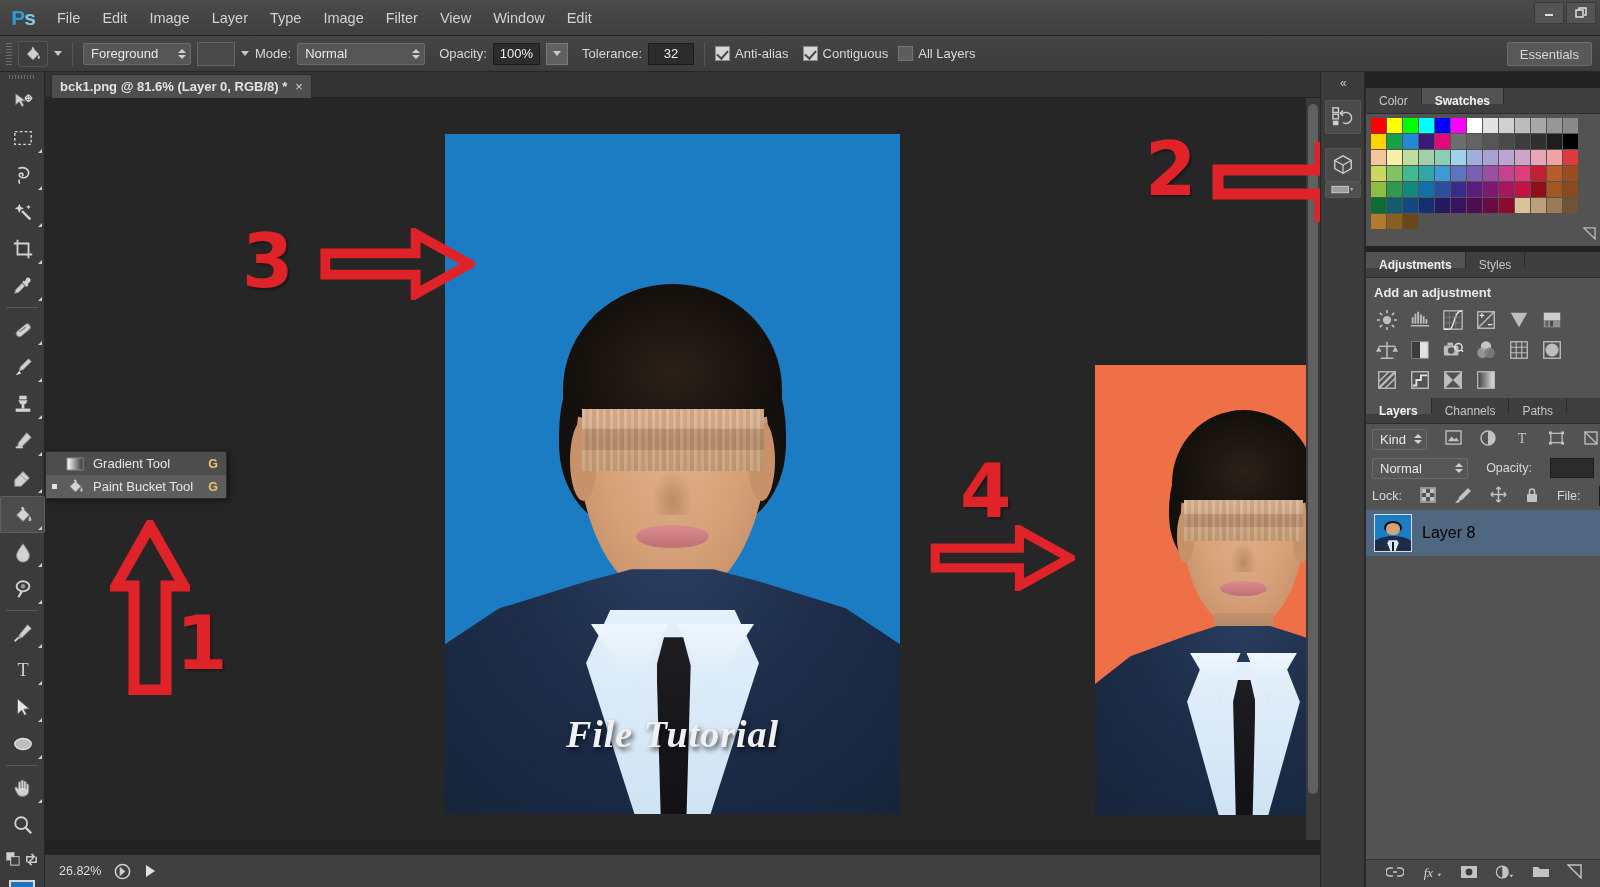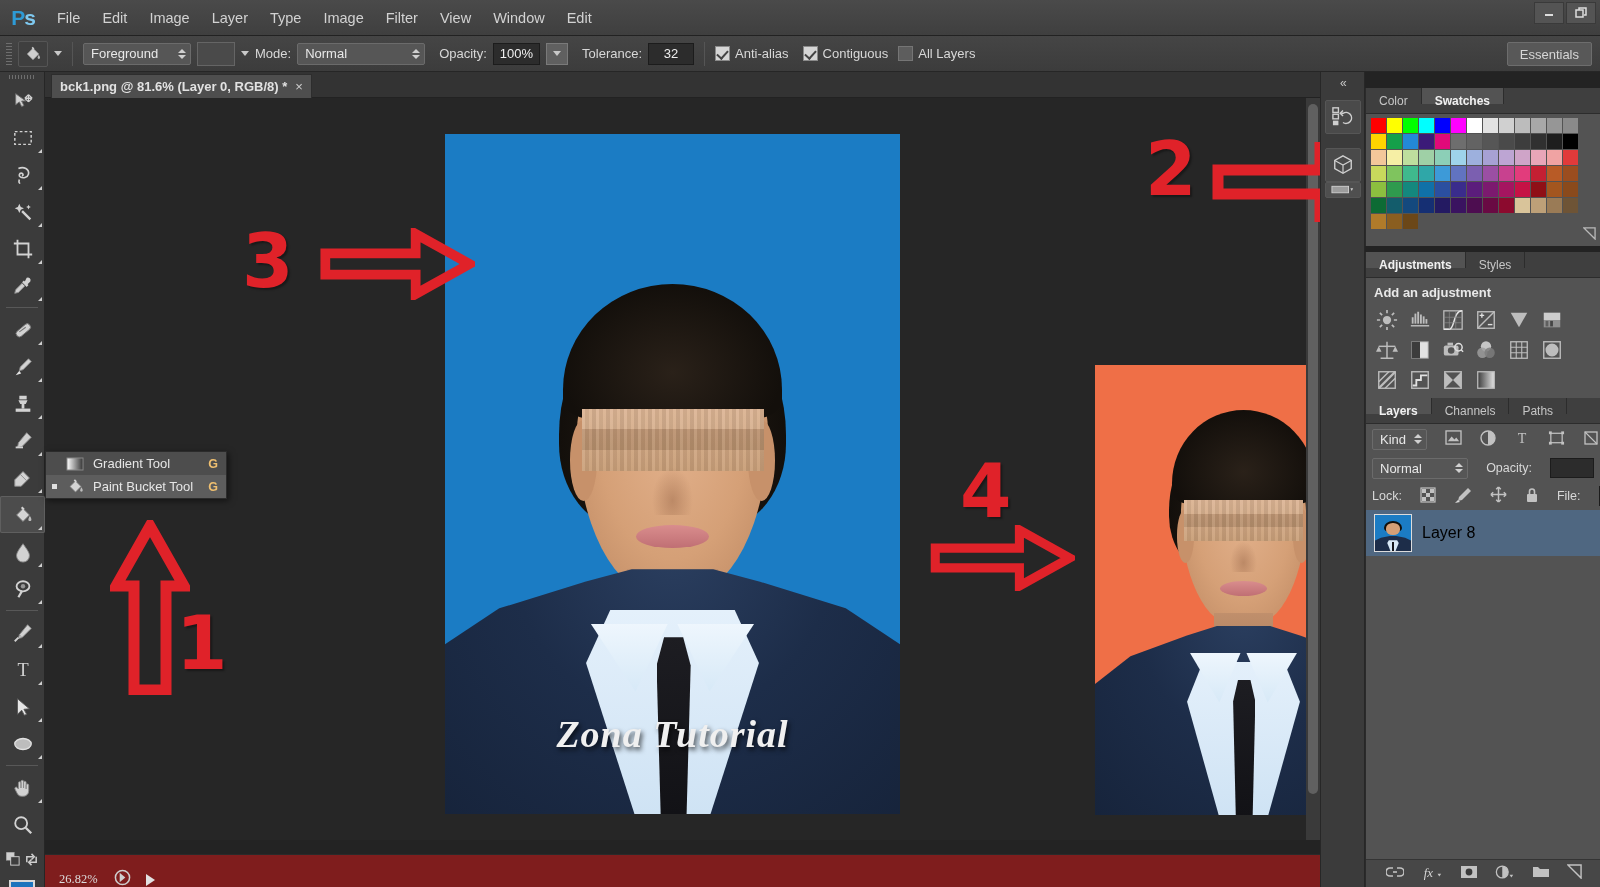--- a/index.html
+++ b/index.html
@@ -221,21 +221,21 @@
   .sw { width:15px; height:15px; }
   .panel-title { font-size:13px; color:#e8e8e8; font-weight:bold; padding:7px 8px 4px; }
   .adj-grid { display:grid; grid-template-columns: repeat(6, 31px); gap:2px; padding:2px 6px; }
   .adj-ico { width:29px; height:28px; display:flex; align-items:center; justify-content:center; }
   .lay-row { display:flex; align-items:center; gap:18px; height:26px; padding:0 6px; font-size:12.5px; color:#dcdcdc;}
   .lay-item { display:flex; align-items:center; gap:10px; height:46px; background:#4f6781; padding:0 8px; }
   .lay-thumb { width:38px; height:38px; border:1px solid #dcdcdc; overflow:hidden; position:relative;}
   .lay-btns { display:flex; align-items:center; justify-content:center; gap:17px; height:28px; background:#474747; border-top:1px solid #343434;}
   .statusbar {
     position:absolute; left:45px; top:854px; width:1275px; height:33px;
-    background:#7f1d1d; border-top:1px solid #2a2a2a; display:flex; align-items:flex-end; gap:0;font-family:Liberation Serif, serif;
+    background:#404040; border-top:1px solid #2a2a2a; display:flex; align-items:center; gap:0;
   }
   .zoomfield { width:62px; font-size:12.5px; color:#dcdcdc; padding-left:14px; }
   .sb-ico { width:30px; height:20px; display:flex; align-items:center; justify-content:center; }
   .docinfo { font-size:12.5px; color:#dcdcdc; flex:1; text-align:center; }
   .sb-play { width:26px; display:flex; align-items:center; justify-content:center; }
 </style>
 </head>
 <body>
 
 <div id="app">
@@ -504,21 +504,21 @@
       <div class="hair" style="left:26%; top:22%; width:48%; height:20%; border-radius:55% 55% 18% 18% / 85% 85% 15% 15%;"></div>
       <div class="pixelbar" style="left:30%; top:40.5%; width:40%; height:9%;"></div>
       <div class="nose" style="left:45.5%; top:49%;"></div>
       <div class="lip" style="left:42%; top:57.5%; width:16%;"></div>
       <div class="neck" style="left:40%; top:64%;"></div>
       <div class="suit"></div>
       <div class="shirt"></div>
       <div class="collarL" style="top:72%; height:10%;"></div>
       <div class="collarR" style="top:72%; height:10%;"></div>
       <div class="tie"></div>
-      <div class="watermark" style="top:85%; font-size:38px;">Zona Tutorial</div>
+      <div class="watermark" style="top:85%; font-size:38px;">File Tutorial</div>
     </div>
 
     <div class="photo" style="left:1050px; top:267px; width:297px; height:450px;">
       <div class="bg" style="background:#ef6f47"></div>
       <div class="hair" style="left:25%; top:12%; width:50%; height:34%;"></div>
       <div class="face" style="left:29%; top:16%; width:42%; height:42%;"></div>
       <div class="ear" style="left:27.5%; top:32%;"></div>
       <div class="ear" style="left:66.5%; top:32%;"></div>
       <div class="hair" style="left:26%; top:10%; width:48%; height:21%; border-radius:55% 55% 18% 18% / 85% 85% 15% 15%;"></div>
       <div class="pixelbar" style="left:30%; top:30%; width:40%; height:9%;"></div>

